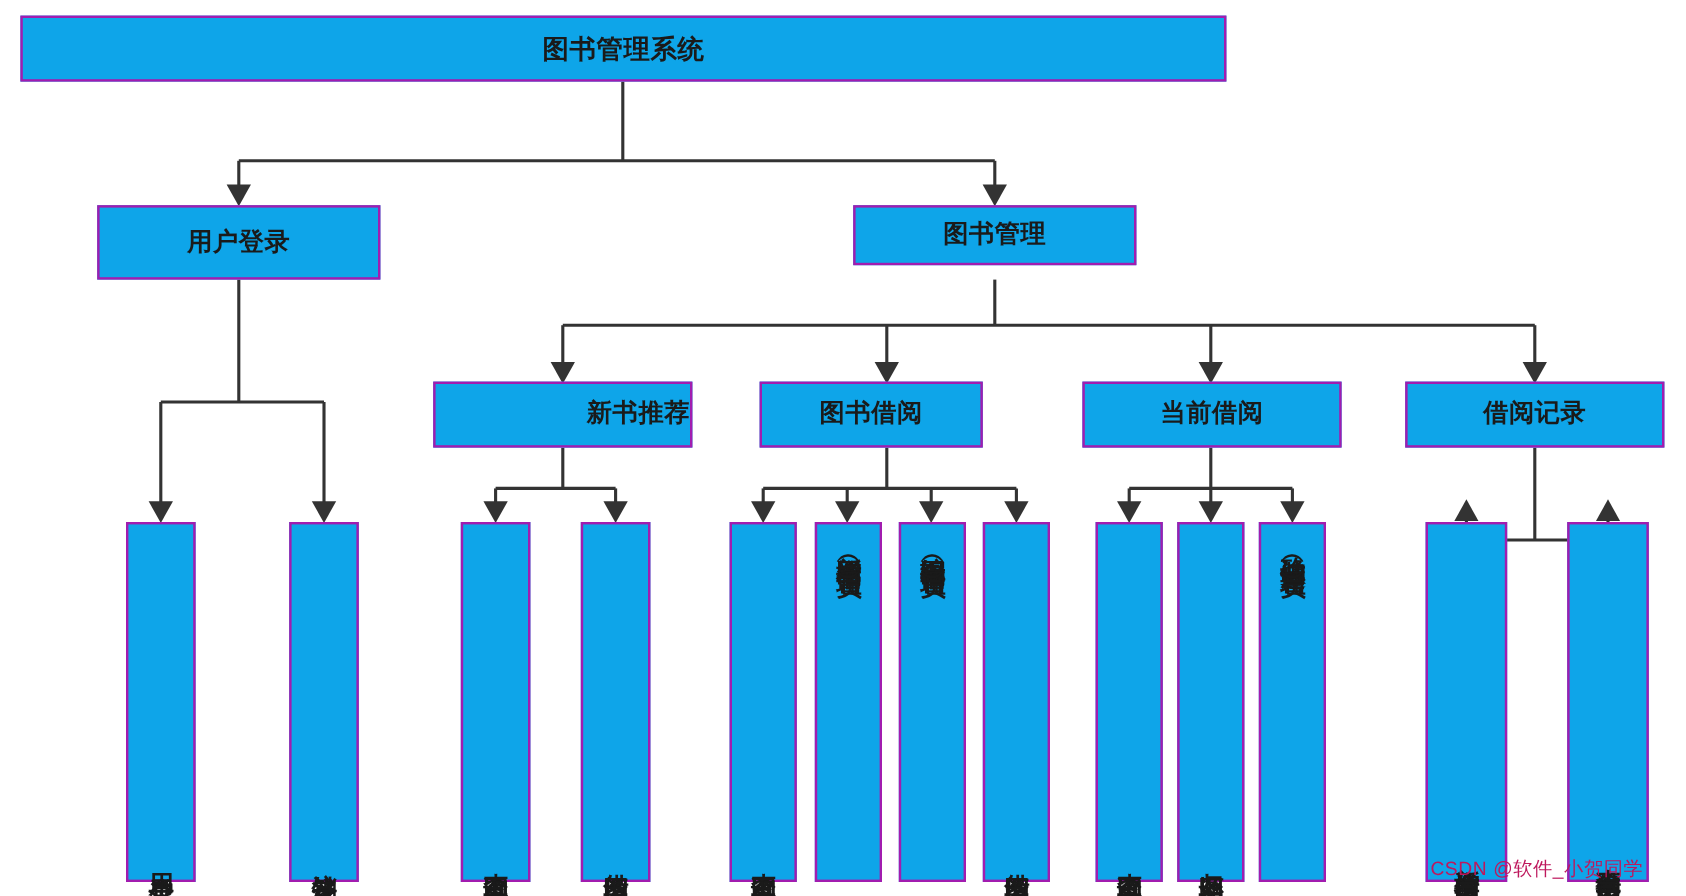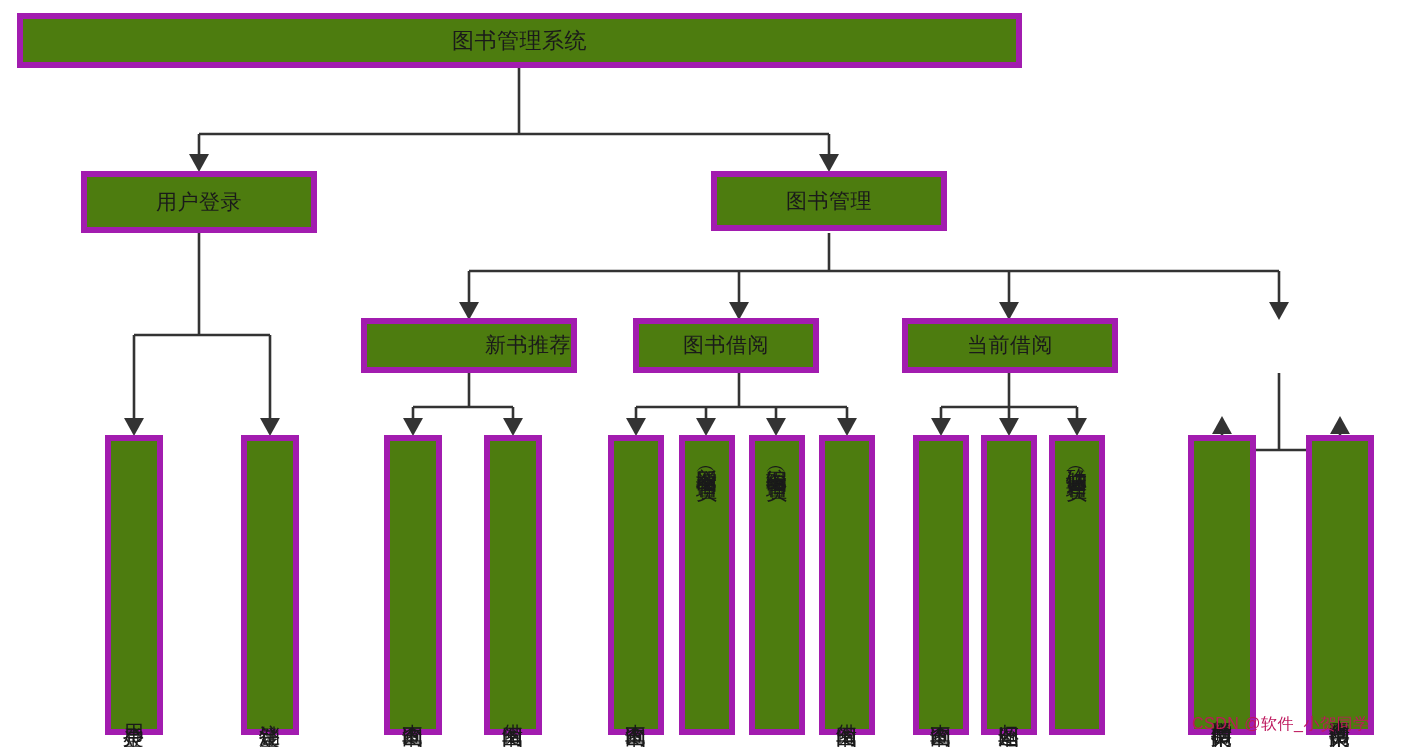--- a/index.html
+++ b/index.html
@@ -22,26 +22,27 @@
     position: absolute;
     left: 0;
     top: 0;
     width: 1405px;
     height: 747px;
     pointer-events: none;
   }
   .node {
     position: absolute;
     box-sizing: border-box;
-    background: #4d7c0f;
-    border: 6px solid #a21caf;
+    background: #0ea5e9;
+    border: 2px solid #a21caf;
     display: flex;
     align-items: center;
     justify-content: center;
     color: #1a1a1a;
+    font-weight: bold;
   }
   .node-label {
     display: block;
     text-align: center;
     line-height: 1.18;
     white-space: nowrap;
   }
   
   .node.horiz .node-label {
     font-size: 21px;
@@ -134,33 +135,36 @@
     </g>
   </svg>
 
   <div class="node root horiz" style="left:17px; top:13px; width:1005px; height:55px;">
     <span class="node-label">图书管理系统</span>
   </div>
 
   <div class="node horiz" style="left:81px; top:171px; width:236px; height:62px;">
     <span class="node-label">用户登录</span>
   </div>
-  <div class="node horiz" style="left:711px; top:171px; width:236px; height:60px;">
+  <div class="node horiz" style="left:711px; top:171px; width:236px; height:50px;">
     <span class="node-label">图书管理</span>
   </div>
 
   <div class="node horiz" style="left:361px; top:318px; width:216px; height:55px;justify-content:flex-end;">
     <span class="node-label">新书推荐</span>
   </div>
   <div class="node horiz" style="left:633px; top:318px; width:186px; height:55px;">
     <span class="node-label">图书借阅</span>
   </div>
   <div class="node horiz" style="left:902px; top:318px; width:216px; height:55px;">
     <span class="node-label">当前借阅</span>
   </div>
+  <div class="node horiz" style="left:1171px; top:318px; width:216px; height:55px;">
+    <span class="node-label">借阅记录</span>
+  </div>
 
   <div class="node vert" style="left:105px; top:435px; width:58px; height:300px;">
     <span class="node-label">用户登录</span>
   </div>
   <div class="node vert" style="left:241px; top:435px; width:58px; height:300px;">
     <span class="node-label">注销登录</span>
   </div>
 
   <div class="node vert" style="left:384px; top:435px; width:58px; height:300px;">
     <span class="node-label">查询图书</span>

